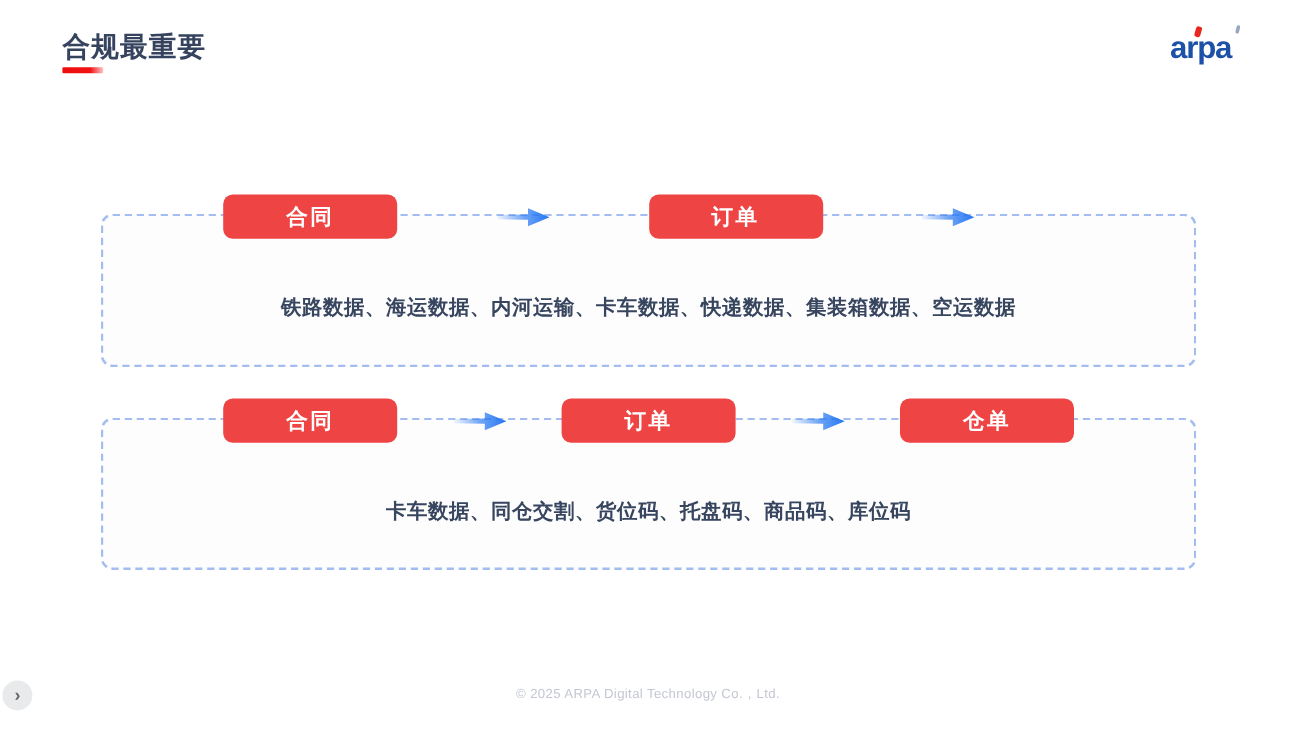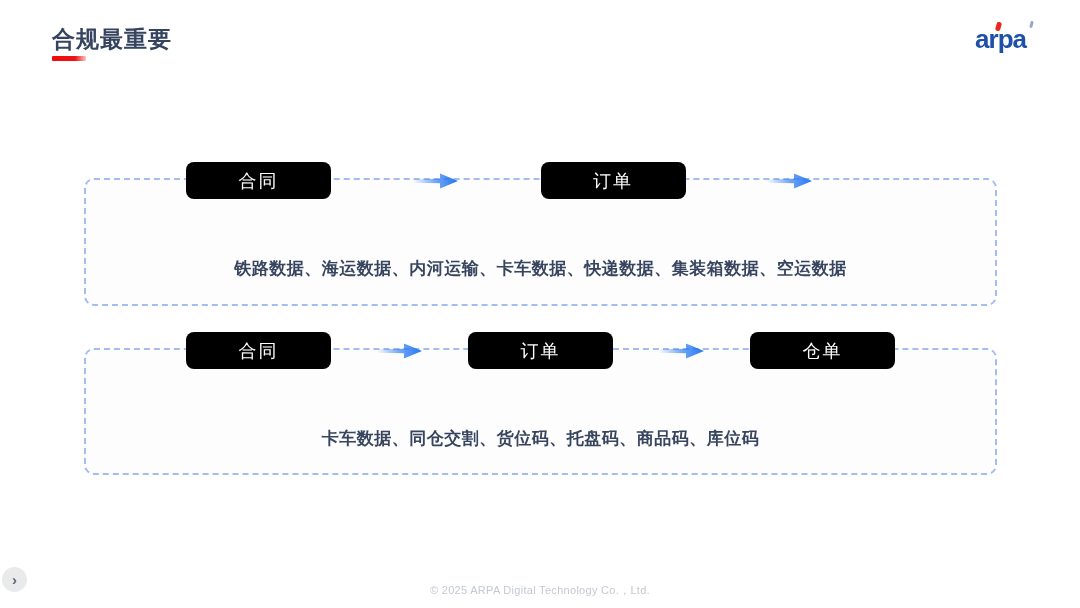--- a/index.html
+++ b/index.html
@@ -46,36 +46,36 @@
   }
   .flow-box.first{top:178px;height:128px;}
   .flow-box.second{top:348px;height:127px;}
 
   .steps-row{
     position:absolute;top:-18px;left:100px;width:709px;height:37px;
     display:flex;align-items:center;
   }
   .step-pill{
     width:145px;height:37px;flex:0 0 145px;
-    background:#000000;border-radius:8px;
-    color:#ffffff;font-size:18px;font-weight:normal;letter-spacing:2px;
+    background:#ef4444;border-radius:8px;
+    color:#ffffff;font-size:18px;font-weight:bold;letter-spacing:2px;
     display:flex;align-items:center;justify-content:center;
   }
   .arrow-gap{
     flex:1 1 auto;display:flex;align-items:center;justify-content:center;
   }
   .flow-desc{
-    position:absolute;top:61px;left:0;right:0;margin:16px;
+    position:absolute;top:61px;left:0;right:0;margin:4px;
     text-align:center;
     font-size:17px;font-weight:bold;color:#38455f;letter-spacing:0.5px;
   }
 
   
   .footer{
-    position:absolute;left:0;right:0;top:571px;margin:12px;
+    position:absolute;left:0;right:0;top:571px;margin:0;
     text-align:center;font-size:11px;color:#c4c8d2;letter-spacing:0.3px;
   }
   .nav-pill{
     position:absolute;left:2px;top:567px;width:25px;height:25px;
     border-radius:13px;background:#e9eaeb;border:none;
     display:flex;align-items:center;justify-content:center;
     color:#63676b;font-size:15px;font-weight:bold;line-height:1;
     cursor:pointer;padding:0;
   }
 </style>

